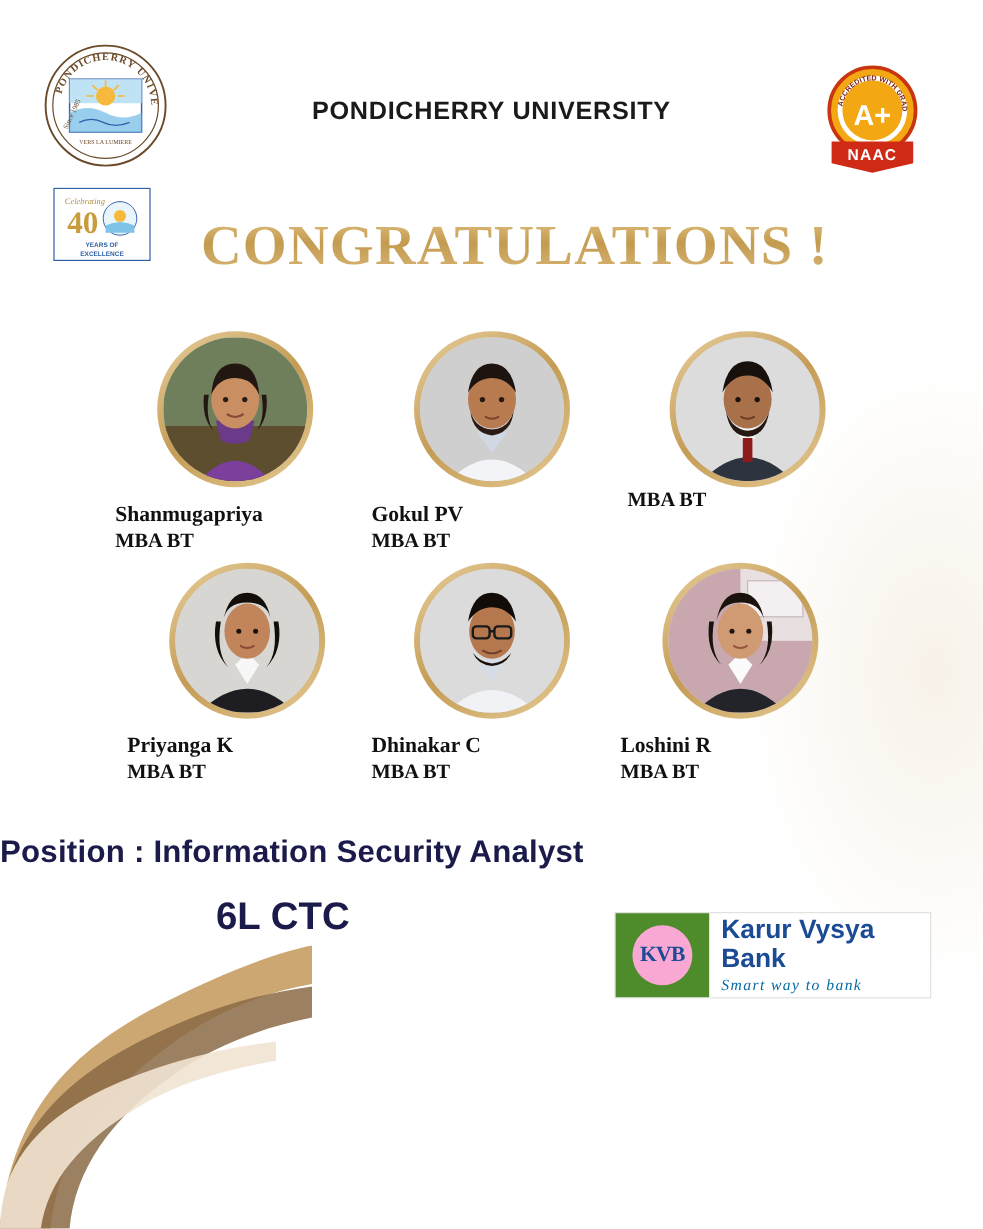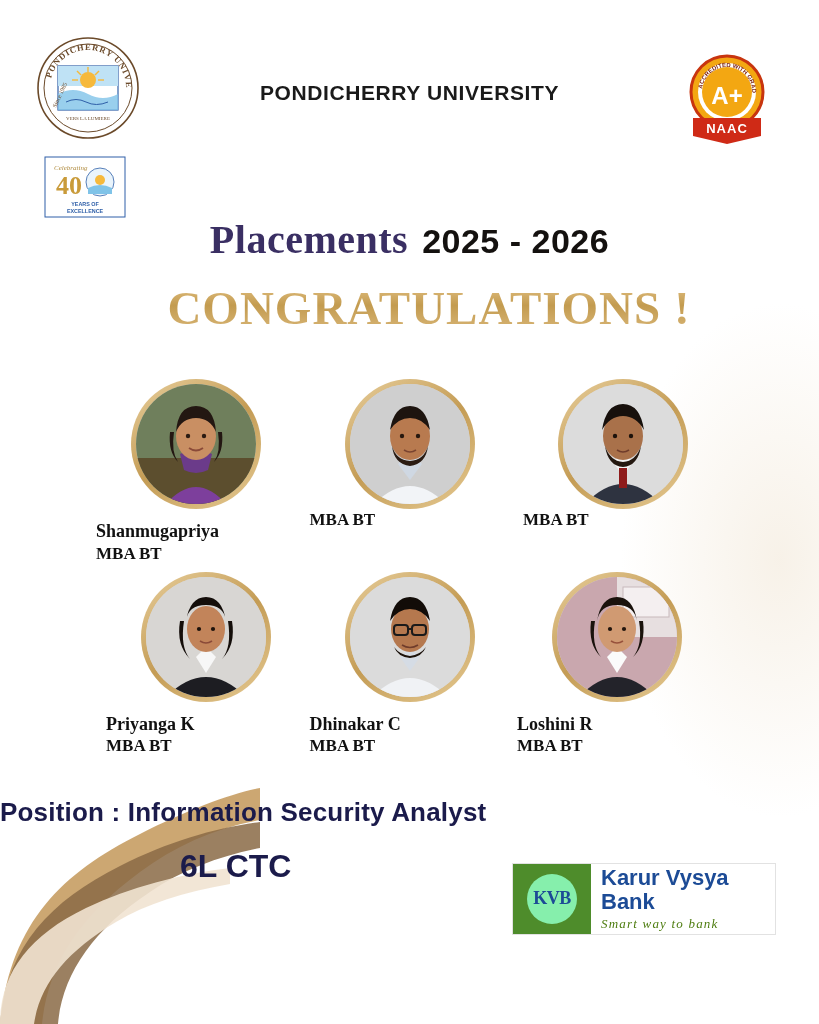--- a/index.html
+++ b/index.html
@@ -216,21 +216,21 @@
     height: 100%;
     background: #4e8c2b;
     display: flex;
     align-items: center;
     justify-content: center;
   }
   .kvb-circle {
     width: 50px;
     height: 50px;
     border-radius: 50%;
-    background: #86efac;
+    background: #f9a8d4;
     display: flex;
     align-items: center;
     justify-content: center;
     font-family: "Liberation Serif", serif;
     font-weight: bold;
     font-size: 18px;
     color: #1c4b96;
     letter-spacing: -0.5px;
   }
   .kvb-right {
@@ -241,21 +241,21 @@
     font-family: "Liberation Sans", sans-serif;
     font-weight: bold;
     font-size: 22px;
     color: #1c4b96;
     line-height: 1.1;
   }
   .kvb-tag {
     font-family: "Liberation Serif", serif;
     font-style: italic;
     font-size: 13px;
-    color: #4d7c0f;
+    color: #0369a1;
     letter-spacing: 1.2px;
     margin-top: 2px;
   }
 
   
   .seal {
     width: 100%;
     height: 100%;
   }
 </style>
@@ -324,23 +324,20 @@
         <text x="12" y="38" font-family="Liberation Serif, serif" font-size="26" font-weight="bold" fill="#c99b3a">40</text>
         <circle cx="56" cy="26" r="14" fill="#eaf4fb" stroke="#2f5fa8" stroke-width="0.8"></circle>
         <circle cx="56" cy="24" r="5" fill="#f6b93b"></circle>
         <path d="M44,32 q12,-6 24,0 L68,38 L44,38 Z" fill="#7fc3e8"></path>
         <text x="41" y="50" font-family="Liberation Sans, sans-serif" font-size="5.4" fill="#2f5fa8" text-anchor="middle" font-weight="bold">YEARS OF</text>
         <text x="41" y="57" font-family="Liberation Sans, sans-serif" font-size="5.4" fill="#2f5fa8" text-anchor="middle" font-weight="bold">EXCELLENCE</text>
       </svg>
     </div>
   </div>
 
-  <div class="placements-row">
-    <span class="placements-word">Placements</span><span class="placements-years">2025 - 2026</span>
-  </div>
 
   <div class="congrats">CONGRATULATIONS !</div>
 
   <div class="grid">
 
     <div class="row first">
 
       <div class="student">
         <div class="avatar-ring">
           <div class="avatar">
@@ -372,20 +369,21 @@
               <path d="M48,80 l12,16 l12,-16 l-6,-6 l-12,0 Z" fill="#cfd8e3"></path>
               <ellipse cx="60" cy="52" rx="20" ry="24" fill="#b87a4f"></ellipse>
               <path d="M40,46 q4,-24 20,-24 q16,0 20,24 q-8,-12 -20,-12 q-12,0 -20,12 Z" fill="#1d140f"></path>
               <path d="M42,62 q2,18 18,20 q16,-2 18,-20 q-4,14 -18,15 q-14,-1 -18,-15 Z" fill="#2a1c14"></path>
               <circle cx="52" cy="52" r="2.2" fill="#26180f"></circle>
               <circle cx="68" cy="52" r="2.2" fill="#26180f"></circle>
               <path d="M54,66 q6,4 12,0" stroke="#7a4430" stroke-width="1.6" fill="none"></path>
             </svg>
           </div>
         </div>
+        <div class="student-name">Gokul PV</div>
         <div class="student-course">MBA BT</div>
       </div>
 
       <div class="student">
         <div class="avatar-ring">
           <div class="avatar">
             <svg viewBox="0 0 120 120" aria-hidden="true">
               <rect width="120" height="120" fill="#dcdcdc"></rect>
               <path d="M22,120 q38,-40 76,0 Z" fill="#2e3340"></path>
               <path d="M50,78 l10,14 l10,-14 l-6,-6 l-8,0 Z" fill="#f3f3f3"></path>

